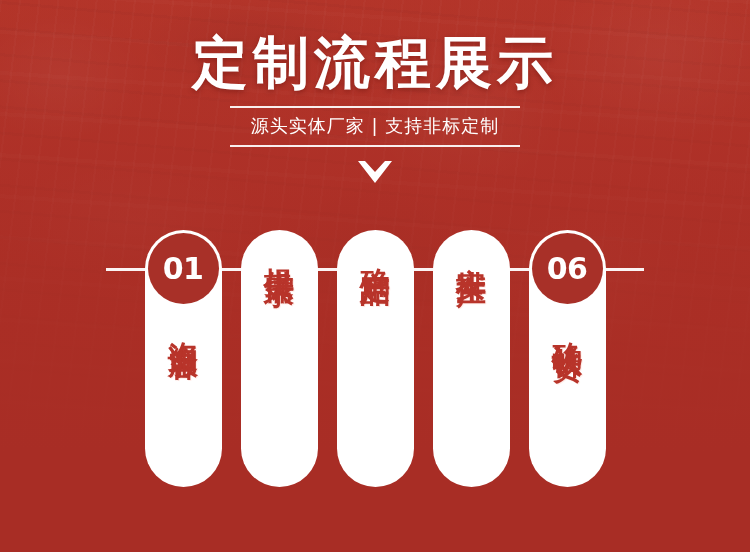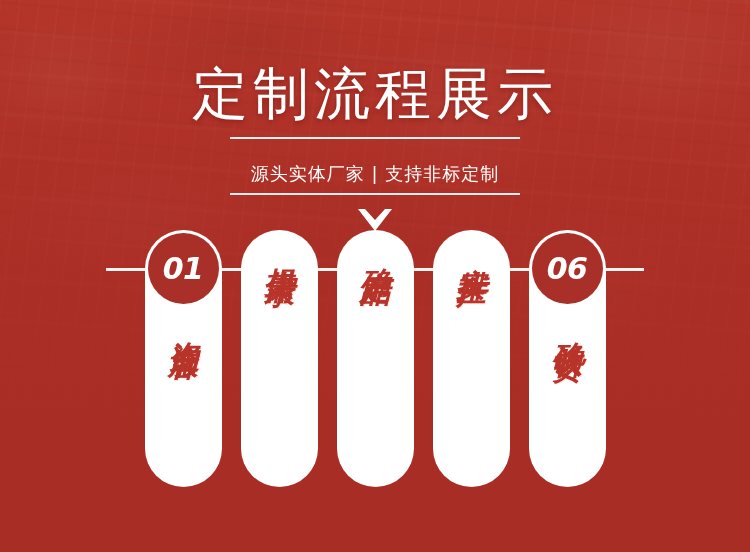--- a/index.html
+++ b/index.html
@@ -56,25 +56,25 @@
 
   
   #header {
     position: absolute;
     top: 0; left: 0; right: 0;
     text-align: center;
     z-index: 3;
   }
 
   #page-title {
-    margin-top: 63px;
+    margin-top: 32px;
     color: #ffffff;
     font-size: 56px;
     line-height: 62px;
-    font-weight: normal;
+    font-weight: bold;
     letter-spacing: 5px;
     text-shadow: 0 2px 5px rgba(80,10,5,0.35);
     font-family: "DejaVu Sans", "Liberation Sans", sans-serif;
   }
 
   #subtitle-block {
     margin: 12px auto 0 auto;
     width: 290px;
   }
 
@@ -82,21 +82,21 @@
     height: 2px;
     background: rgba(255,255,255,0.92);
     width: 100%;
   }
 
   #subtitle {
     color: #ffffff;
     font-size: 18px;
     line-height: 30px;
     letter-spacing: 1px;
-    padding: 20px 0 4px 0;
+    padding: 3px 0 4px 0;
     white-space: nowrap;
     font-family: "DejaVu Sans", "Liberation Sans", sans-serif;
   }
 
   #chevron {
     margin: 14px auto 0 auto;
     width: 34px;
     height: 22px;
   }
 
@@ -132,21 +132,20 @@
 
   .pill {
     position: relative;
     width: 77px;
     height: 257px;
     background: #ffffff;
     border-radius: 39px;
     display: flex;
     flex-direction: column;
     align-items: center;
-    font-style: italic;
   }
 
   .step-badge {
     margin-top: 3px;
     width: 71px;
     height: 71px;
     border-radius: 50%;
     background: #a83028;
     display: flex;
     align-items: center;

